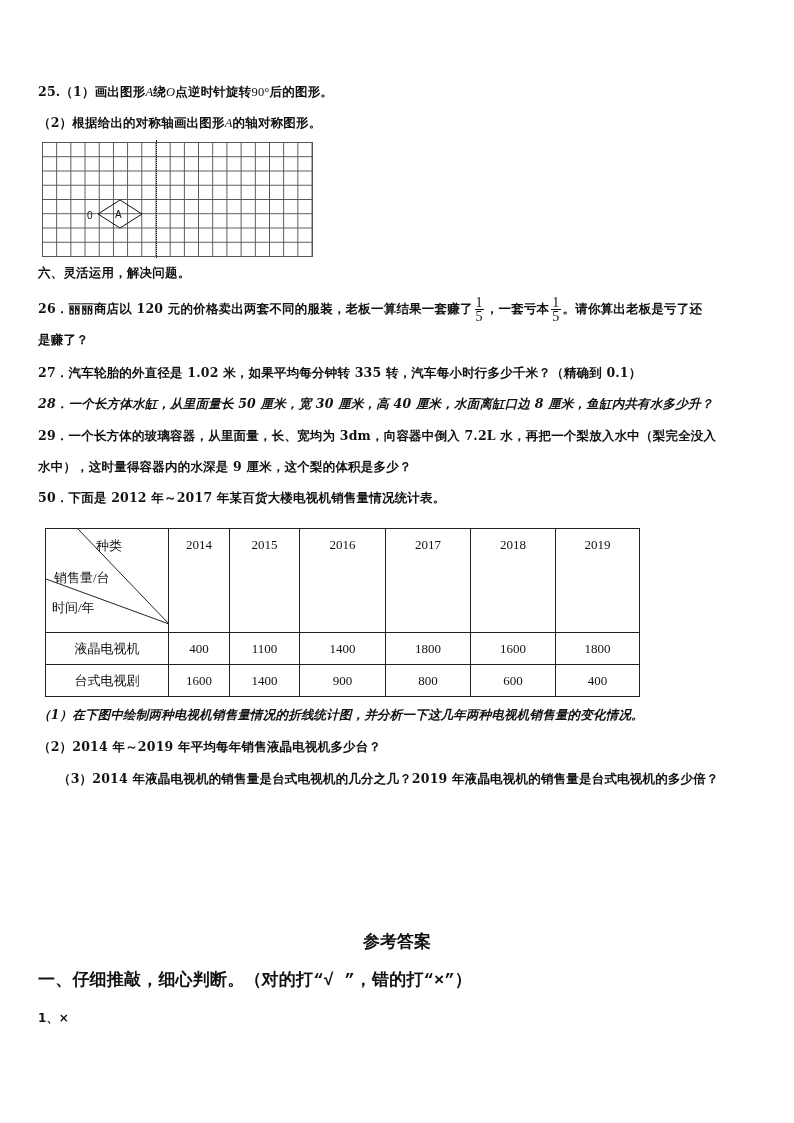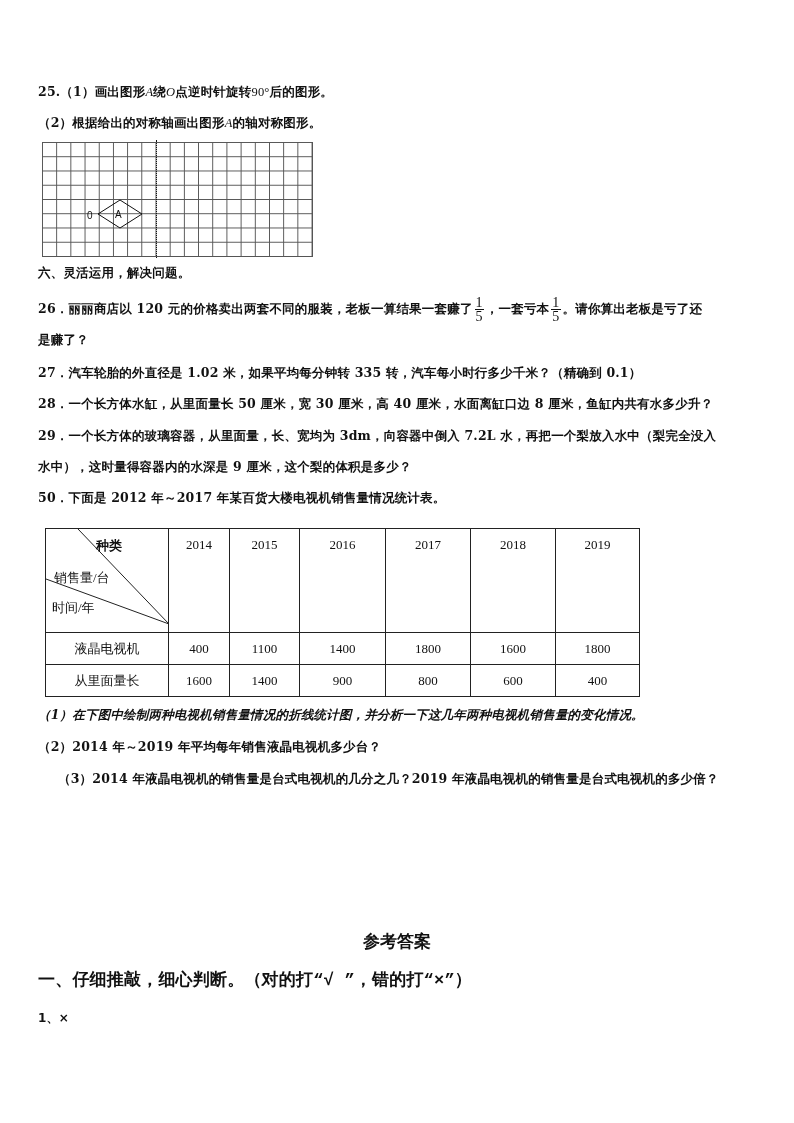--- a/index.html
+++ b/index.html
@@ -47,56 +47,56 @@
 </svg>
 
 <div class="line" style="top:265px;">六、灵活运用，解决问题。</div>
 
 <div class="line" style="top:296px;">
   <span>26．丽丽商店以 120 元的价格卖出两套不同的服装，老板一算结果一套赚了</span><span class="frac"><span class="num">1</span><span class="den">5</span></span><span>，一套亏本</span><span class="frac"><span class="num">1</span><span class="den">5</span></span><span>。请你算出老板是亏了还</span>
 </div>
 <div class="line" style="top:332px;">是赚了？</div>
 
 <div class="line" style="top:365px;">27．汽车轮胎的外直径是 1.02 米，如果平均每分钟转 335 转，汽车每小时行多少千米？（精确到 0.1）</div>
-<div class="line" style="top:396px;">28．一个长方体水缸，从里面量长 50 厘米，宽 30 厘米，高 40 厘米，水面离缸口边 8 厘米，鱼缸内共有水多少升？</div>
+<div class="line" style="top:396px;font-style:italic;">28．一个长方体水缸，从里面量长 50 厘米，宽 30 厘米，高 40 厘米，水面离缸口边 8 厘米，鱼缸内共有水多少升？</div>
 <div class="line" style="top:428px;">29．一个长方体的玻璃容器，从里面量，长、宽均为 3dm，向容器中倒入 7.2L 水，再把一个梨放入水中（梨完全没入</div>
 <div class="line" style="top:459px;">水中），这时量得容器内的水深是 9 厘米，这个梨的体积是多少？</div>
 
 <div class="line" style="top:490px;">50．下面是 2012 年～2017 年某百货大楼电视机销售量情况统计表。</div>
 
 <table class="stats">
   <tbody>
       <tr class="head">
     <td class="corner" style="width:122px;">
       <svg width="123" height="95" viewBox="0 0 123 95">
         <line x1="32" y1="0" x2="123" y2="95" stroke="#222" stroke-width="1"></line>
         <line x1="0" y1="50" x2="123" y2="95" stroke="#222" stroke-width="1"></line>
       </svg>
-      <span style="left:50px;top:8px;font-weight:bold;">种类</span>
+      <span style="left:50px;top:8px;">种类</span>
       <span style="left:8px;top:40px;">销售量/台</span>
       <span style="left:6px;top:70px;">时间/年</span>
     </td>
     <td style="width:60px;">2014</td>
     <td style="width:69px;">2015</td>
     <td style="width:85px;">2016</td>
     <td style="width:84px;">2017</td>
     <td style="width:84px;">2018</td>
     <td style="width:83px;">2019</td>
   </tr>
   <tr class="row">
     <td>液晶电视机</td>
     <td>400</td>
     <td>1100</td>
     <td>1400</td>
     <td>1800</td>
     <td>1600</td>
     <td>1800</td>
   </tr>
   <tr class="row">
-    <td>从里面量长</td>
+    <td>台式电视剧</td>
     <td>1600</td>
     <td>1400</td>
     <td>900</td>
     <td>800</td>
     <td>600</td>
     <td>400</td>
   </tr>
 </tbody>
   </table>
 

